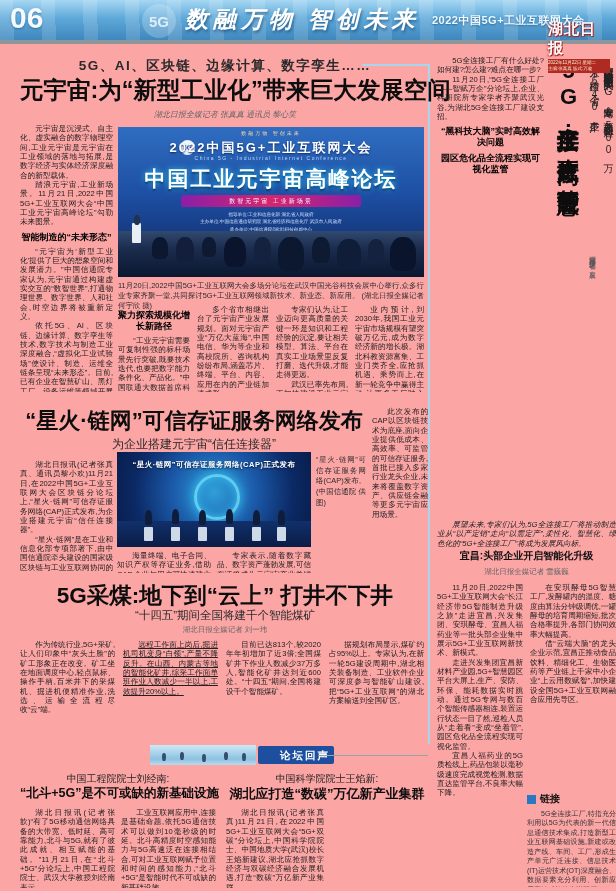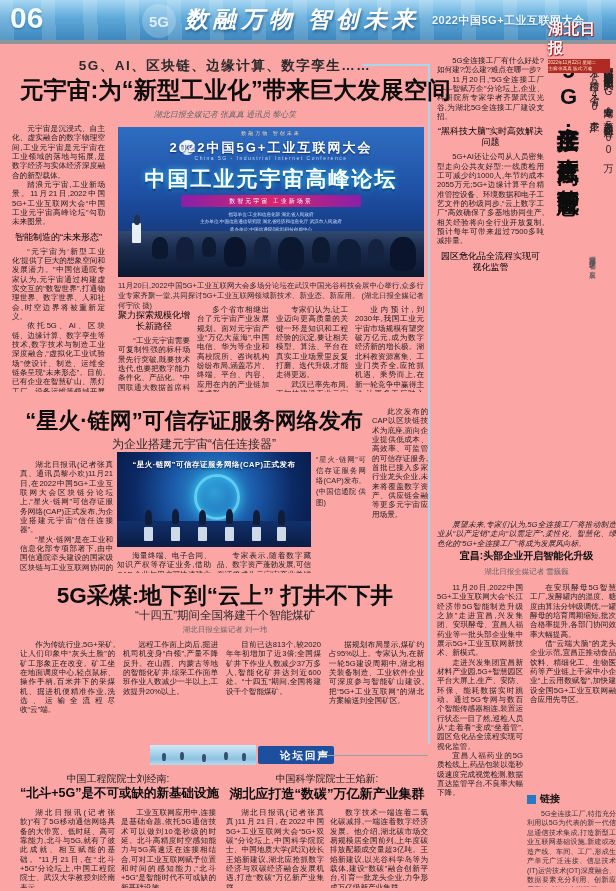--- a/index.html
+++ b/index.html
@@ -24,21 +24,21 @@
   .papername{font-size:15px;font-weight:900;color:#fff;letter-spacing:1px;
     font-family:"Liberation Serif",serif;text-shadow:1px 1px 0 #b02020,-1px 1px 2px rgba(120,0,0,.6);}
   .paperdate{margin-top:1px;background:#b02a24;color:#ffe9c8;font-size:4.5px;line-height:1.35;padding:1px 0;}
   .grayrule{position:absolute;left:0;top:40px;width:616px;height:4px;background:#8e959b;}
   
   .hl{position:absolute;text-align:center;font-weight:900;color:#0d0d0d;white-space:nowrap;}
   .sub{position:absolute;text-align:center;color:#2a2a2a;white-space:nowrap;}
   .byline{position:absolute;text-align:center;color:#666;font-size:8px;white-space:nowrap;}
   .bodycol{position:absolute;font-size:7.6px;line-height:1.23;text-align:justify;color:#212121;overflow:hidden;}
   .bodycol p{margin:0;text-indent:2em;}
-  .bodycol .ch{font-weight:normal;text-align:center;text-indent:0;font-size:9px;margin:5px 0 4px;color:#000;}
+  .bodycol .ch{font-weight:bold;text-align:center;text-indent:0;font-size:9px;margin:5px 0 4px;color:#000;}
   .bluerule{position:absolute;background:#a9d6ef;}
   
   .photoA{position:absolute;left:118px;top:127px;width:306px;height:150px;overflow:hidden;
     background:linear-gradient(180deg,#2f6dc0 0%,#1d4fa3 45%,#163a80 72%,#122c5e 100%);}
   .pA-top{position:absolute;left:0;top:3px;width:100%;text-align:center;font-size:5px;color:#ffd9a3;letter-spacing:2px;}
   .pA-title{position:absolute;left:0;top:12px;width:100%;text-align:center;font-size:13px;font-weight:900;
     color:#fff;letter-spacing:2px;text-shadow:0 1px 2px #0a2a66;}
   .pA-logo{position:absolute;left:62px;top:13px;width:15px;height:15px;border-radius:50%;
     background:#f2f7ff;color:#1d4fa3;font-size:7px;font-weight:900;display:flex;align-items:center;justify-content:center;}
   .pA-en{position:absolute;left:0;top:28px;width:100%;text-align:center;font-size:5px;color:#bcd9ff;letter-spacing:1.5px;}
@@ -114,21 +114,21 @@
   </div>
   <div class="grayrule"></div>
 
   <div class="bluerule" style="left:362px;top:64px;width:66px;height:2px;"></div>
   <div class="bluerule" style="left:428px;top:64px;width:2px;height:680px;"></div>
 
   <div class="sub" style="left:20px;top:57px;width:410px;font-size:13.5px;letter-spacing:1.5px;font-weight:bold;">5G、AI、区块链、边缘计算、数字孪生……</div>
   <div class="hl" style="left:20px;top:74px;width:410px;font-size:23.5px;">元宇宙:为“新型工业化”带来巨大发展空间</div>
   <div class="byline" style="left:20px;top:109px;width:410px;font-style:italic;">湖北日报全媒记者 张真真 通讯员 黎心笑</div>
 
-  <div class="bodycol" style="left:12px;top:124px;width:93px;height:268px;">
+  <div class="bodycol" style="left:20px;top:124px;width:93px;height:268px;">
       <p>元宇宙是沉浸式、自主化、虚实融合的数字物理空间,工业元宇宙是元宇宙在工业领域的落地与拓展,是数字经济与实体经济深度融合的新型载体。</p>
       <p>踏浪元宇宙,工业新场景。11月21日,2022中国5G+工业互联网大会“中国工业元宇宙高峰论坛”勾勒未来图景。</p>
       <div class="ch">智能制造的“未来形态”</div>
       <p>“元宇宙为‘新型工业化’提供了巨大的想象空间和发展潜力。”中国信通院专家认为,元宇宙通过构建虚实交互的“数智世界”,打通物理世界、数字世界、人和社会,时空边界将被重新定义。</p>
       <p>依托5G、AI、区块链、边缘计算、数字孪生等技术,数字技术与制造工业深度融合,“虚拟化工业试验场”使设计、制造、运维全链条呈现“未来形态”。目前,已有企业在智慧矿山、黑灯工厂、设备运维等领域开展工业元宇宙应用探索。如,利用矿山点云与CAD图,为矿山设备构建数字孪生体,实现远程掘进、一键采煤;在飞机总装线上,用“数字孪生”系统模拟装配工艺,“人”与“设备”在虚拟空间协同,大幅提升生产效率。</p>
     </div>
 
   <div class="photoA">
     <div class="pA-top">数融万物 智创未来</div>
     <div class="pA-logo">5G</div>
@@ -215,21 +215,21 @@
       <p>此次发布的CAP以区块链技术为底座,面向企业提供低成本、高效率、可监管的可信存证服务,首批已接入多家行业龙头企业,未来将覆盖数字资产、供应链金融等更多元宇宙应用场景。</p>
     </div>
 
   <div class="hl" style="left:20px;top:580px;width:410px;font-size:22.5px;">5G采煤:地下到“云上” 打井不下井</div>
   <div class="sub" style="left:20px;top:608px;width:410px;font-size:11.5px;">“十四五”期间全国将建千个智能煤矿</div>
   <div class="byline" style="left:20px;top:625px;width:410px;font-size:7.5px;">湖北日报全媒记者 刘一玮</div>
 
   <div class="bodycol" style="left:20px;top:640px;width:95px;height:102px;">
       <p>作为传统行业,5G+采矿,让人们印象中“灰头土脸”的矿工形象正在改变。矿工坐在地面调度中心,轻点鼠标、操作手柄,百米井下的采煤机、掘进机便精准作业,洗选、运输全流程尽收“云”端。</p>
     </div>
-  <div class="bodycol" style="left:123px;top:640px;width:95px;height:102px;">
+  <div class="bodycol" style="left:123px;top:640px;width:95px;height:102px;text-decoration:underline;">
       <p>远程工作面上岗后,掘进机司机变身“白领”,产量不降反升。在山西、内蒙古等地的智能化矿井,综采工作面单班作业人数减少一半以上,工效提升20%以上。</p>
     </div>
   <div class="bodycol" style="left:226px;top:640px;width:95px;height:102px;">
       <p>目前已达813个,较2020年年初增加了近3倍;全国煤矿井下作业人数减少37万多人,智能化矿井达到近600处。“十四五”期间,全国将建设千个智能煤矿。</p>
     </div>
   <div class="bodycol" style="left:329px;top:640px;width:95px;height:102px;">
       <p>据规划布局显示,煤矿约占95%以上。专家认为,在新一轮5G建设周期中,湖北相关装备制造、工业软件企业可深度参与智能矿山建设,把“5G+工业互联网”的湖北方案输送到全国矿区。</p>
     </div>
 
   <div class="forumstrip">
@@ -249,29 +249,25 @@
     </div>
   <div class="bodycol" style="left:121px;top:808px;width:95px;height:80px;">
       <p>工业互联网应用中,连接是基础命题,依托5G通信技术可以做到10毫秒级的时延。北斗高精度时空感知能力与5G高速泛在连接相结合,可对工业互联网赋予位置和时间的感知能力,“北斗+5G”是智能时代不可或缺的新基础设施。</p>
     </div>
 
   <div class="overline" style="left:226px;top:772px;width:202px;">中国科学院院士王焰新:</div>
   <div class="hl" style="left:226px;top:785px;width:202px;font-size:13px;">湖北应打造“数碳”万亿新产业集群</div>
   <div class="bodycol" style="left:226px;top:808px;width:98px;height:80px;">
       <p>湖北日报讯(记者张真真)11月21日,在2022中国5G+工业互联网大会“5G+双碳”分论坛上,中国科学院院士、中国地质大学(武汉)校长王焰新建议,湖北应抢抓数字经济与双碳经济融合发展机遇,打造“数碳”万亿新产业集群。</p>
     </div>
-  <div class="bodycol" style="left:330px;top:808px;width:98px;height:80px;">
-      <p>数字技术一端连着二氧化碳减排,一端连着数字经济发展。他介绍,湖北碳市场交易规模居全国前列,上年度碳排放配额成交量超3亿吨。王焰新建议,以光谷科学岛等为载体,建设“数碳”融合创新平台,引育一批龙头企业,力争形成万亿级新产业集群。</p>
-    </div>
 
   <div class="bodycol" style="left:437px;top:56px;width:107px;height:462px;">
       <p>5G全连接工厂有什么好处?如何建?怎么建?难点在哪一步?</p>
       <p>11月20日,“5G全连接工厂——智赋万企”分论坛上,企业、科研院所专家学者齐聚武汉光谷,为湖北5G全连接工厂建设支招。</p>
       <div class="ch">“黑科技大脑”实时高效解决问题</div>
-      <p>5G+AI还让公司从人员密集型走向公共友好型:一线质检用工可减少约1000人,年节约成本2055万元;5G+边缘计算平台精准管控设备、环境数据和电子工艺文件的秒级同步,“云上数字工厂”高效确保了多基地协同生产,相关经验将向全行业开放复制,预计每年可带来超过7500多吨减排量。</p>
       <div class="ch">园区危化品全流程实现可视化监管</div>
     </div>
 
   <div class="vhead vert">5G全连接工厂:生产更高效 节能更智慧</div>
   <div class="vkick vert">
     <div>宁德时代已建成全国覆盖面积最大的5G企业专网,总覆盖面积超500万</div>
     <div style="height:210px;">平方米,横跨6个省40多个工厂</div>
   </div>
   <div class="vby vert">湖北日报全媒记者 左晨</div>
 

